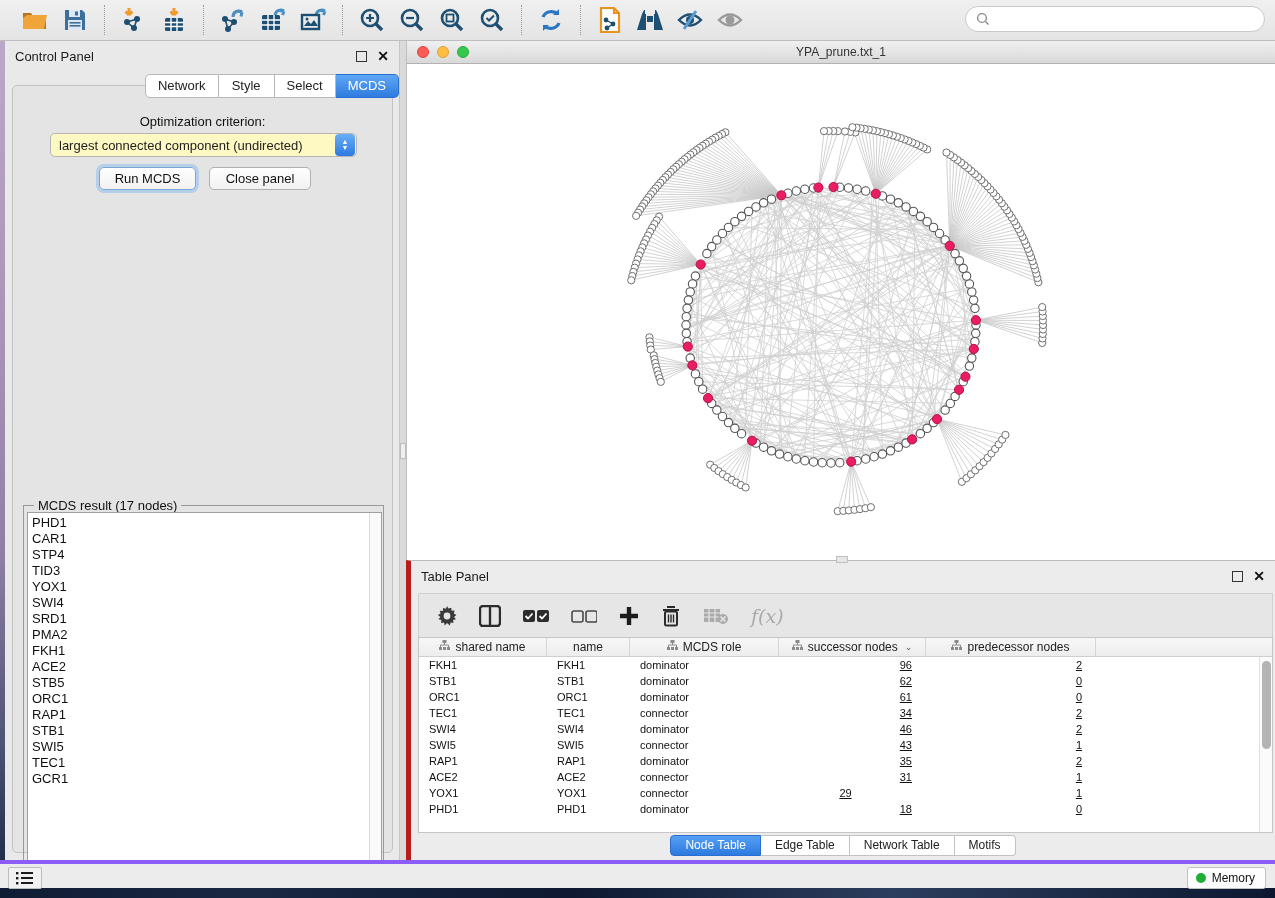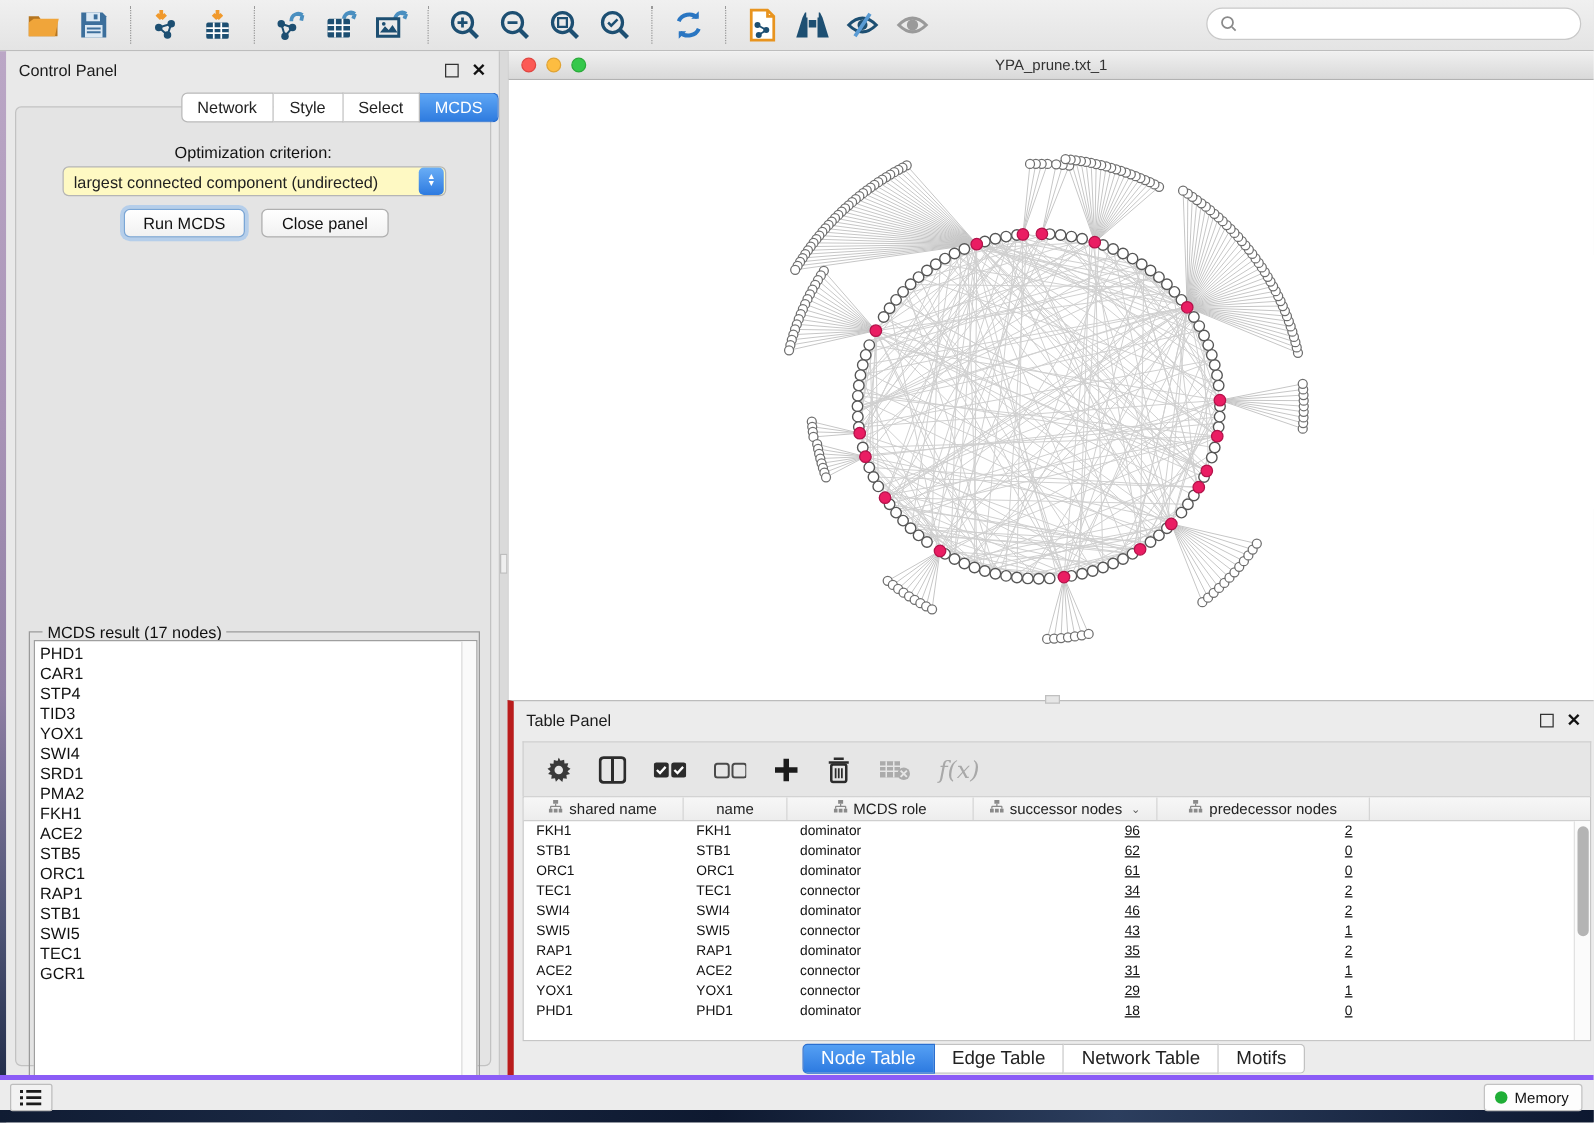--- a/index.html
+++ b/index.html
@@ -94,21 +94,21 @@
     border-right:1px solid #d5d5d5; position:relative; }
   .nt-hcell .sort { font-size:9px; color:#555; margin-left:2px; }
   .nt-body { position:absolute; left:0; top:19px; right:13px; bottom:0; overflow:hidden; }
   .nt-row { display:flex; height:16px; align-items:center; }
   .nt-cell { font-size:11px; color:#111; white-space:nowrap; overflow:hidden; }
   .nt-cell.num { text-align:right;text-decoration:underline; }
   .nt-scroll { position:absolute; right:0; top:19px; width:13px; bottom:0; background:#fbfbfb; border-left:1px solid #e2e2e2; }
   .nt-thumb { position:absolute; left:2px; top:4px; width:9px; height:88px; background:#b4b4b4; border-radius:5px; }
 
   .tp-tabs { position:absolute; left:0; top:274px; width:100%; display:flex; justify-content:center; }
-  .tp-tab { padding:2px 14px 3px; background:#fff; border:1px solid #c2c2c2; border-left:none; font-size:15px; color:#222; }
+  .tp-tab { padding:2px 14px 3px; background:#fff; border:1px solid #c2c2c2; border-left:none; font-size:12px; color:#222; }
   .tp-tab:first-child { border-left:1px solid #c2c2c2; border-radius:4px 0 0 4px; }
   .tp-tab:last-child { border-radius:0 4px 4px 0; }
   .tp-tab.active { background:linear-gradient(180deg,#55a0f4,#2d7ae0); border-color:#2a6fd0; color:#fff; }
 
   
   .status-bar { position:absolute; left:0; top:860px; width:1275px; height:28px; background:#ececec; border-top:4px solid #8b5cf6; }
   .list-btn { position:absolute; left:8px; top:3px; width:34px; height:22px; border:1px solid #bdbdbd; background:#f2f2f2;
     display:flex; align-items:center; justify-content:center; border-radius:2px; }
   .memory-btn { position:absolute; right:9px; top:3px; height:22px; padding:0 10px 0 8px; background:#fdfdfd;
     border:1px solid #c2c2c2; border-radius:3px; display:flex; align-items:center; gap:6px; font-size:12px; color:#111; }
@@ -1208,21 +1208,21 @@
           <div class="nt-cell" style="width: 128px; padding: 0px 0px 0px 10px;">ACE2</div>
           <div class="nt-cell" style="width: 83px; padding: 0px 0px 0px 10px;">ACE2</div>
           <div class="nt-cell" style="width: 149px; padding: 0px 0px 0px 10px;">connector</div>
           <div class="nt-cell num" style="width: 147px; padding: 0px 14px 0px 0px;">31</div>
           <div class="nt-cell num" style="width: 170px; padding: 0px 14px 0px 0px;">1</div>
         </div>
         <div class="nt-row">
           <div class="nt-cell" style="width: 128px; padding: 0px 0px 0px 10px;">YOX1</div>
           <div class="nt-cell" style="width: 83px; padding: 0px 0px 0px 10px;">YOX1</div>
           <div class="nt-cell" style="width: 149px; padding: 0px 0px 0px 10px;">connector</div>
-          <div class="nt-cell num" style="width: 147px; padding: 0px 14px 0px 0px;">29</div>
+          <div class="nt-cell num" style="width: 147px; padding: 0px 14px 0px 0px; text-align: center;">29</div>
           <div class="nt-cell num" style="width: 170px; padding: 0px 14px 0px 0px;">1</div>
         </div>
         <div class="nt-row">
           <div class="nt-cell" style="width: 128px; padding: 0px 0px 0px 10px;">PHD1</div>
           <div class="nt-cell" style="width: 83px; padding: 0px 0px 0px 10px;">PHD1</div>
           <div class="nt-cell" style="width: 149px; padding: 0px 0px 0px 10px;">dominator</div>
           <div class="nt-cell num" style="width: 147px; padding: 0px 14px 0px 0px;">18</div>
           <div class="nt-cell num" style="width: 170px; padding: 0px 14px 0px 0px;">0</div>
         </div>
       </div>

